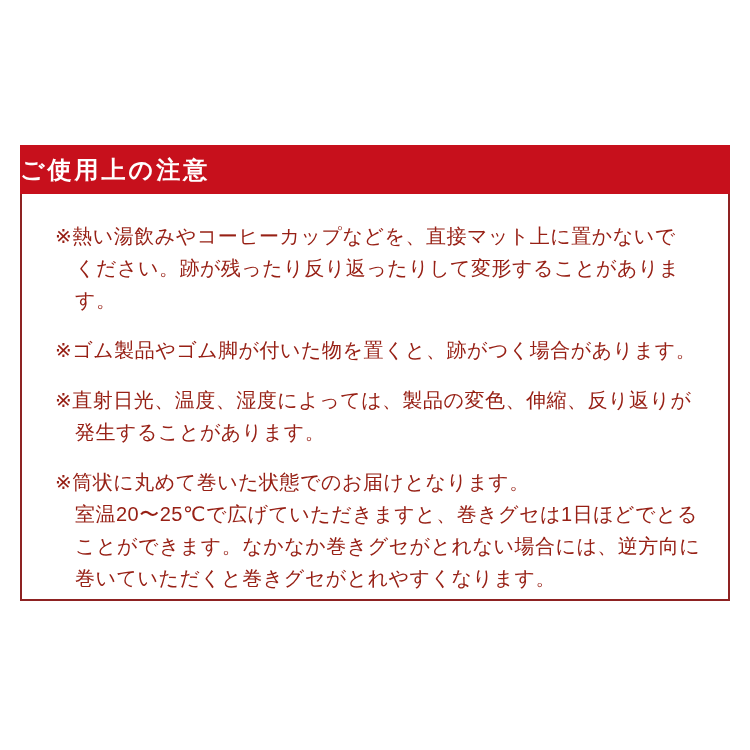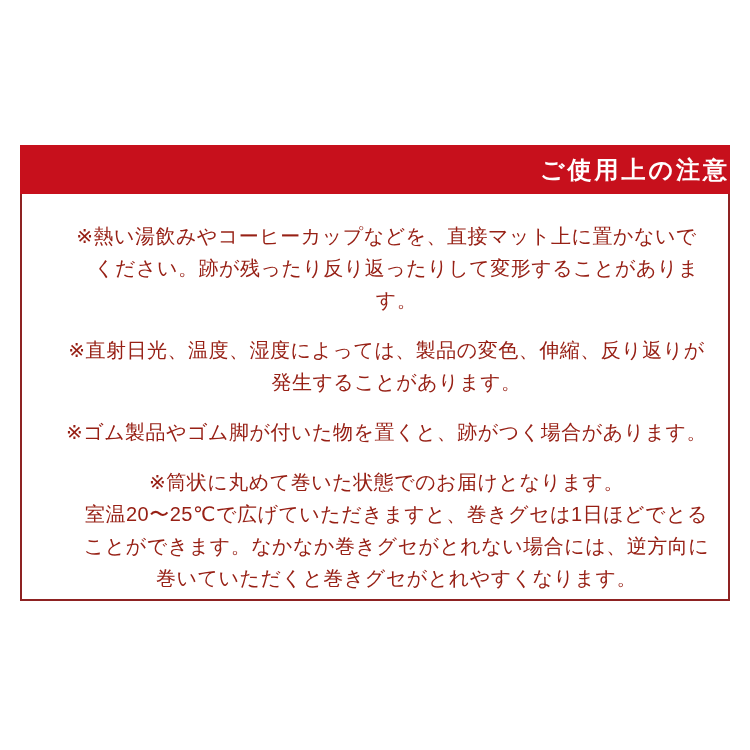--- a/index.html
+++ b/index.html
@@ -21,21 +21,21 @@
     top: 145px;
     width: 710px;
   }
   .notice-header {
     box-sizing: border-box;
     height: 49px;
     background: var(--header-bg, #c7101c);
     color: var(--header-text, #ffffff);
     display: flex;
     align-items: center;
-    justify-content: flex-end;
+    justify-content: flex-start;
     font-size: 24px;
     font-weight: bold;
     letter-spacing: 3px;
   }
   .notice-body {
     box-sizing: border-box;
     height: 407px;
     background: var(--body-bg, #ffffff);
     border: 2px solid var(--border-color, #8e2222);
     border-top: none;
@@ -43,39 +43,38 @@
     color: var(--body-text, #972015);
     font-size: 20px;
     line-height: 32px;
     letter-spacing: 0.5px;
   }
   .notice-item {
     margin: 0 0 18px 0;
     white-space: pre-line;
     text-indent: -1em;
     padding-left: 1em;
-    text-align: center;
   }
   .notice-item:last-child {
     margin-bottom: 8px;
   }
 </style>
 </head>
 <body>
 
 <div class="canvas">
   <div class="notice">
     <div class="notice-header">
       <span>ご使用上の注意</span>
     </div>
     <div class="notice-body">
         <p class="notice-item">※熱い湯飲みやコーヒーカップなどを、直接マット上に置かないで
 ください。跡が残ったり反り返ったりして変形することがあります。</p>
+        <p class="notice-item">※ゴム製品やゴム脚が付いた物を置くと、跡がつく場合があります。</p>
         <p class="notice-item">※直射日光、温度、湿度によっては、製品の変色、伸縮、反り返りが
 発生することがあります。</p>
-        <p class="notice-item">※ゴム製品やゴム脚が付いた物を置くと、跡がつく場合があります。</p>
         <p class="notice-item">※筒状に丸めて巻いた状態でのお届けとなります。
 室温20〜25℃で広げていただきますと、巻きグセは1日ほどでとる
 ことができます。なかなか巻きグセがとれない場合には、逆方向に
 巻いていただくと巻きグセがとれやすくなります。</p>
       </div>
   </div>
 </div>
 
 </body></html>

